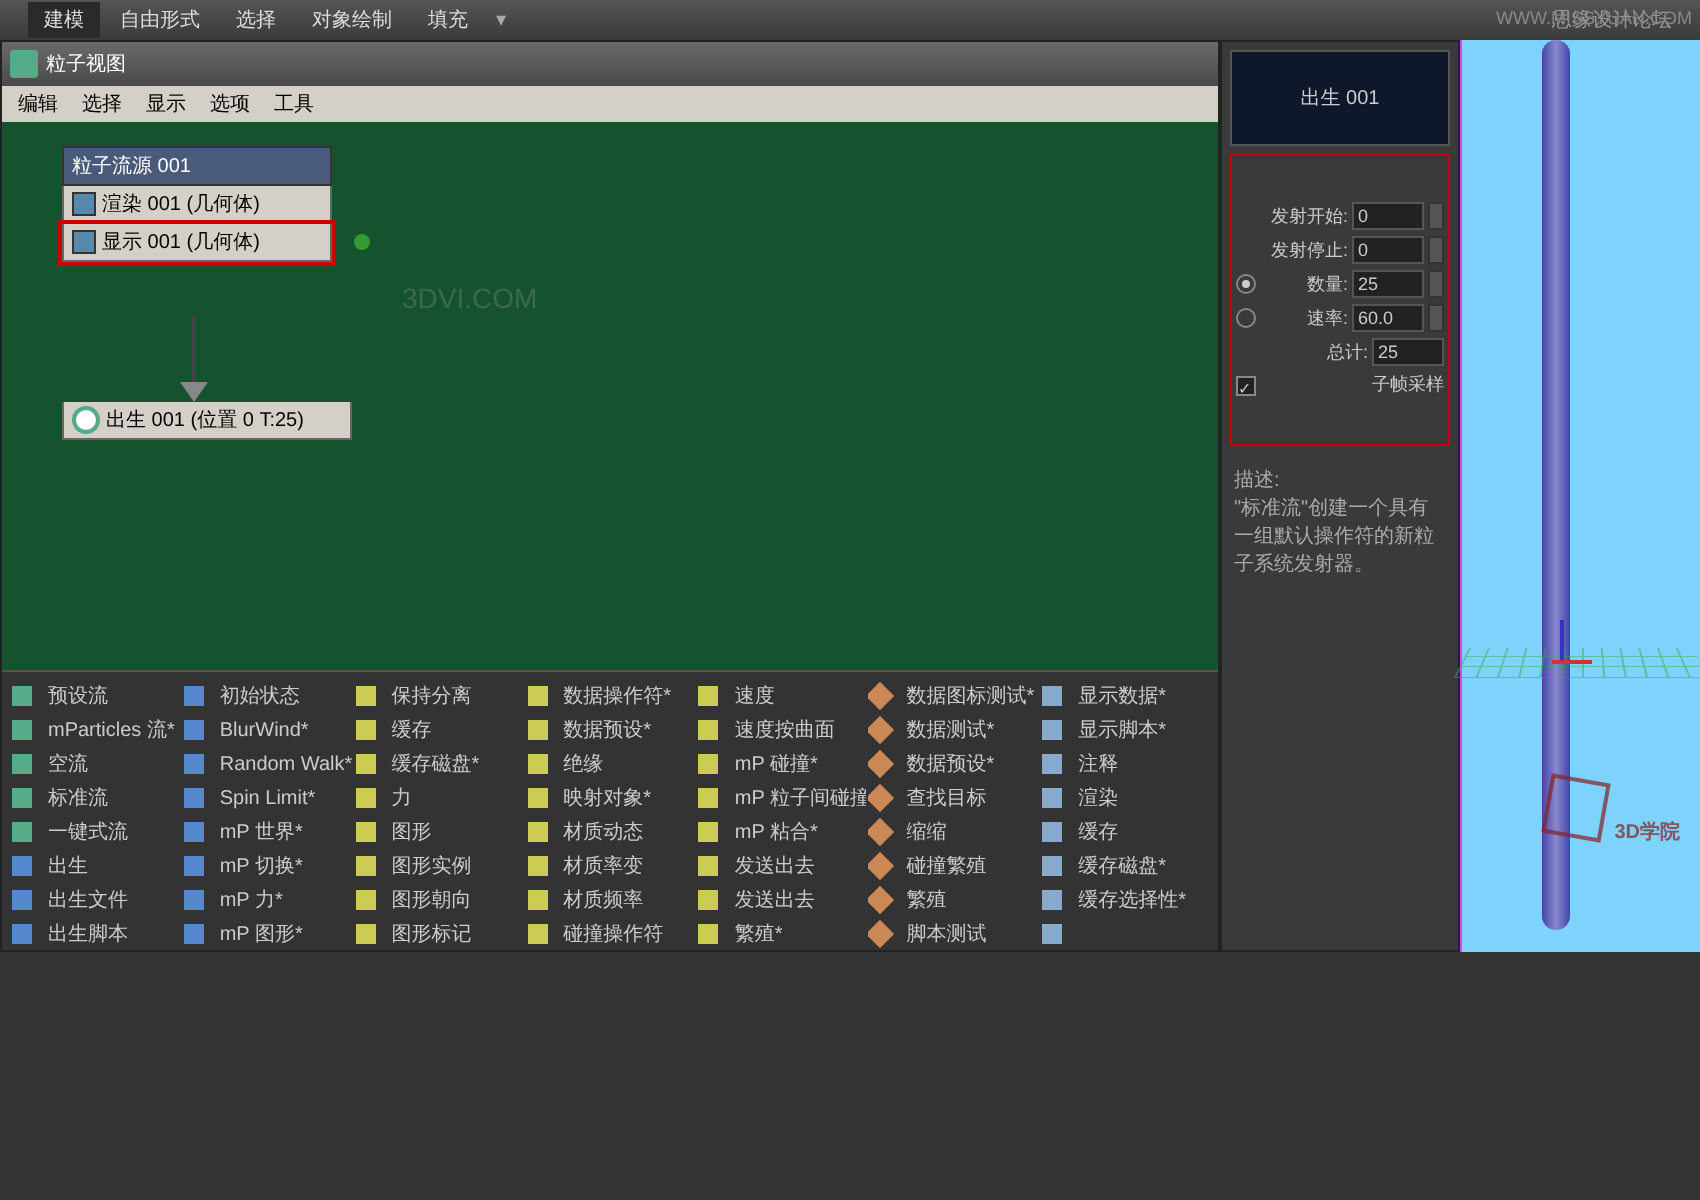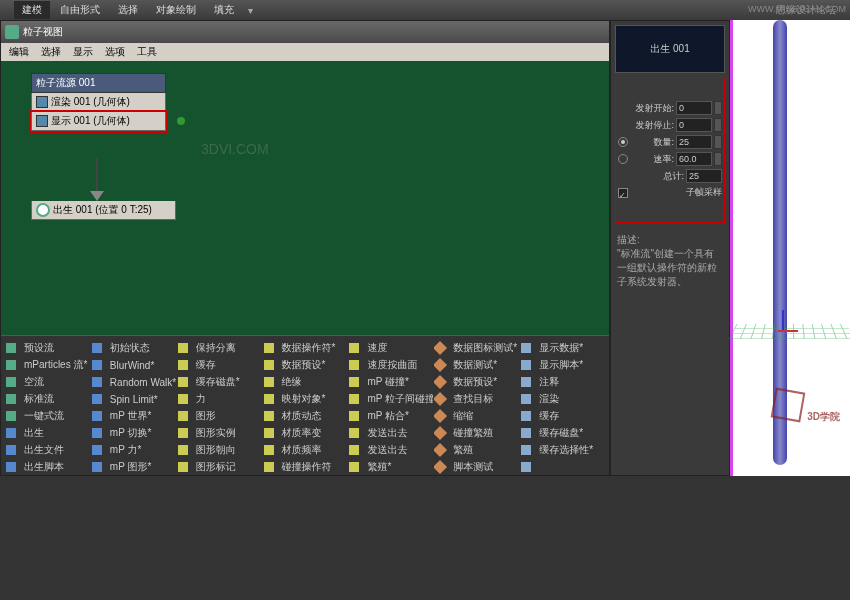--- a/index.html
+++ b/index.html
@@ -43,21 +43,21 @@
 .param-box{border:1px solid #c00;padding:20px 2px}
 .param-row{display:flex;align-items:center;margin:3px 0;gap:2px}
 .param-row label{flex:1;text-align:right;color:#ccc;font-size:9px}
 .param-input{width:36px;height:14px;background:#222;border:1px solid #555;color:#ccc;font-size:9px;padding:0 2px}
 .spinner{width:8px;height:14px;background:#555;border:1px solid #333}
 .radio{width:10px;height:10px;border:1px solid #888;border-radius:50%}
 .radio.on::after{content:"";display:block;width:4px;height:4px;background:#ccc;border-radius:50%;margin:2px}
 .chk{width:10px;height:10px;border:1px solid #888;background:#222}
 .chk.on::after{content:"✓";color:#ccc;font-size:8px;line-height:8px}
 .desc{margin-top:8px;font-size:9px;color:#aaa;padding:2px}
-.viewport{flex:0 0 120px;background:#ffffff;position:relative;border-left:3px solid #d946ef}
+.viewport{flex:0 0 120px;background:#7dd3fc;position:relative;border-left:1px solid #d946ef}
 .grid3d{position:absolute;bottom:130px;left:0;right:0;height:30px;background:repeating-linear-gradient(90deg,#3a5 0,#3a5 1px,transparent 1px,transparent 10px),repeating-linear-gradient(0deg,#3a5 0,#3a5 1px,transparent 1px,transparent 10px);opacity:.5;transform:perspective(200px) rotateX(60deg)}
 .pillar{position:absolute;left:40px;top:0;width:14px;height:445px;background:linear-gradient(90deg,#44a,#88c,#44a);border-radius:7px}
 .gizmo{position:absolute;bottom:130px;left:35px;width:30px;height:30px}
 .gizmo::before{content:"";position:absolute;width:20px;height:2px;background:#c33;left:10px;top:14px}
 .gizmo::after{content:"";position:absolute;width:2px;height:20px;background:#33c;left:14px;top:-6px}
 .logo{position:absolute;bottom:50px;right:10px;color:#822;font-size:24px;font-weight:bold;opacity:.7}
 .logo-box{display:inline-block;width:30px;height:30px;border:2px solid #822;transform:rotate(10deg);margin-right:4px}
 .watermark{position:absolute;left:200px;top:80px;color:#999;font-size:14px;opacity:.3}
 </style>
 </head>

